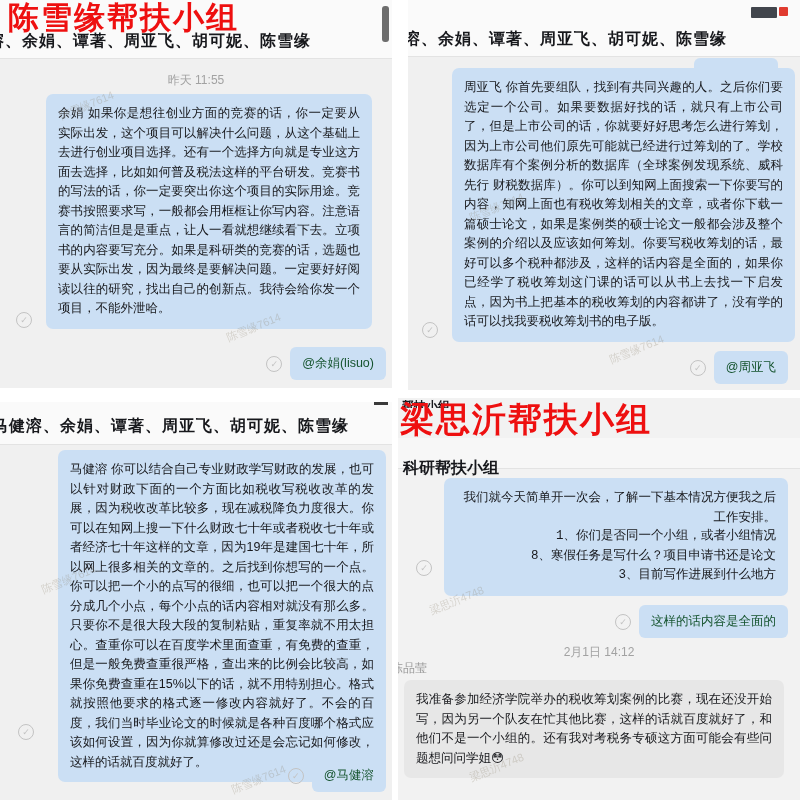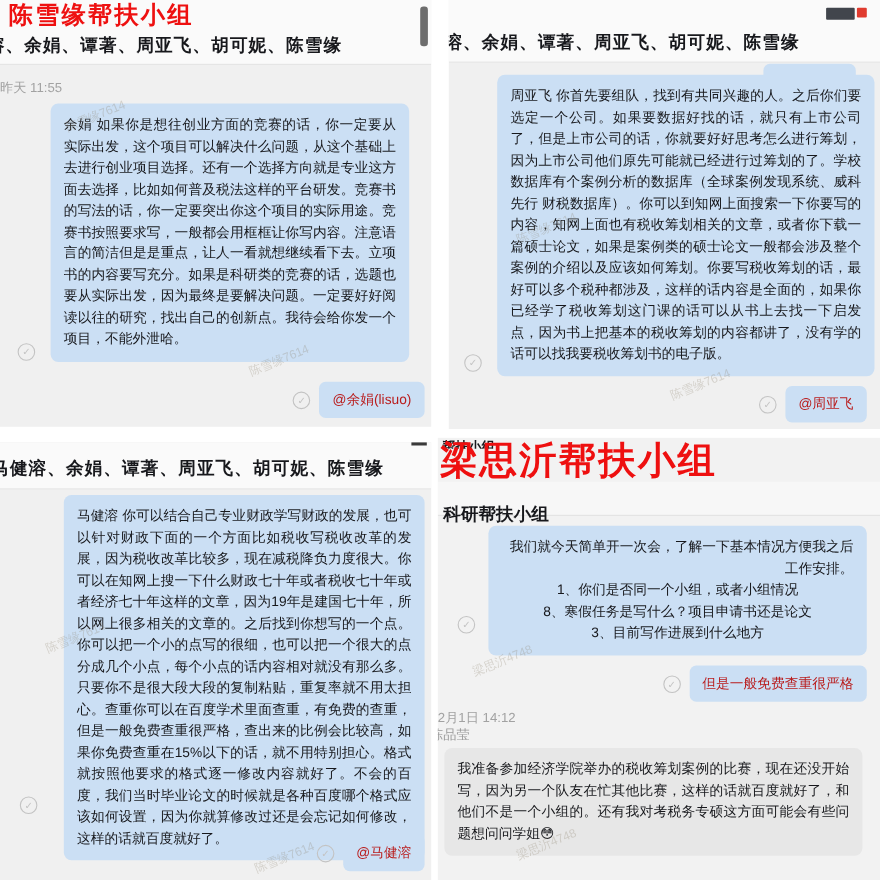--- a/index.html
+++ b/index.html
@@ -9,44 +9,44 @@
     overflow:hidden;
   }
   .panel{position:absolute;background:#f0f0f0;overflow:hidden;}
   .titlebar{position:absolute;left:0;right:0;top:0;background:#fafafa;border-bottom:1px solid #e3e3e3;}
   .title{position:absolute;white-space:nowrap;font-weight:bold;font-size:16px;color:#17181c;letter-spacing:1px;}
   .red-label{
     position:absolute;color:#ee1010;font-weight:bold;
     font-family:"Liberation Serif","DejaVu Serif",serif;
     white-space:nowrap;z-index:30;letter-spacing:2px;line-height:1.05;
   }
-  .time{position:absolute;left:0;right:0;color:#a2a2a2;font-size:12px;}
+  .time{position:absolute;left:0;right:0;text-align:center;color:#a2a2a2;font-size:12px;}
   .bubble{
     position:absolute;border-radius:7px;padding:10px 12px;
     font-size:12.5px;line-height:19.5px;color:#17181c;text-align:justify;
   }
   .blue{background:#cbdff4;}
   .gray{background:#e7e7e7;}
   .mention-row{position:absolute;display:flex;align-items:center;gap:8px;}
   .mention{
     background:#cbdff4;border-radius:6px;padding:8px 12px;
-    font-size:12.5px;color:#b91c1c;white-space:nowrap;
+    font-size:12.5px;color:#14532d;white-space:nowrap;
   }
   .check{
     width:14px;height:14px;border:1px solid #c3c3c3;border-radius:50%;
     color:#c3c3c3;font-size:9px;line-height:14px;text-align:center;flex:0 0 auto;
     position:absolute;
   }
   .check.inflow{position:static;}
   .scroll-thumb{position:absolute;background:#6d6d6d;border-radius:3px;width:7px;height:36px;}
   .wm{
     position:absolute;color:rgba(140,128,108,0.28);font-size:11px;
     transform:rotate(-22deg);white-space:nowrap;pointer-events:none;z-index:5;
   }
-  .li-line{white-space:nowrap;text-align:center;}
+  .li-line{white-space:nowrap;text-align:right;font-family:Liberation Mono, monospace;}
   .frag{position:absolute;overflow:hidden;height:10px;font-weight:bold;font-size:12px;color:#17181c;white-space:nowrap;}
   .dash{position:absolute;background:#3a3a3a;}
   .badge-bar{position:absolute;display:flex;align-items:flex-start;gap:2px;}
   .badge-dark{width:26px;height:11px;background:#41454c;border-radius:1px;}
   .badge-red{width:9px;height:9px;background:#e03b2f;border-radius:1px;}
   .cut-bubble{position:absolute;background:#cbdff4;border-radius:6px;}
   .sender{position:absolute;color:#9a9a9a;font-size:12px;white-space:nowrap;}
   .clip-bottom{overflow:hidden;height:11px;}
 </style>
 </head>
@@ -121,27 +121,27 @@
   <div class="bubble blue" style="left:46px;top:80px;right:12px;">
     <div style="text-align:right;">我们就今天简单开一次会，了解一下基本情况方便我之后工作安排。</div>
     <div class="li-line">1、你们是否同一个小组，或者小组情况</div>
     <div class="li-line">8、寒假任务是写什么？项目申请书还是论文</div>
     <div class="li-line">3、目前写作进展到什么地方</div>
   </div>
   <span class="check" style="left:18px;top:162px;">✓</span>
 
   <div class="mention-row" style="right:12px;top:207px;">
     <span class="check inflow">✓</span>
-    <span class="mention">但是一般免费查重很严格</span>
+    <span class="mention">这样的话内容是全面的</span>
   </div>
 
   <div class="time" style="top:246px;">2月1日 14:12</div>
 
   <div class="sender" style="left:-7px;top:262px;">陈品莹</div>
 
   <div class="bubble gray" style="left:6px;top:282px;right:16px;">
     <span>我准备参加经济学院举办的税收筹划案例的比赛，现在还没开始写，因为另一个队友在忙其他比赛，这样的话就百度就好了，和他们不是一个小组的。还有我对考税务专硕这方面可能会有些问题想问问学姐</span><span>😳</span>
   </div>
 
 </div>
 
-<div class="red-label" style="left:8px;top:2px;font-size:22px;">陈雪缘帮扶小组</div>
+<div class="red-label" style="left:8px;top:2px;font-size:31px;">陈雪缘帮扶小组</div>
 <div class="red-label" style="left:400px;top:402px;font-size:34px;">梁思沂帮扶小组</div>
 
 </body></html>

